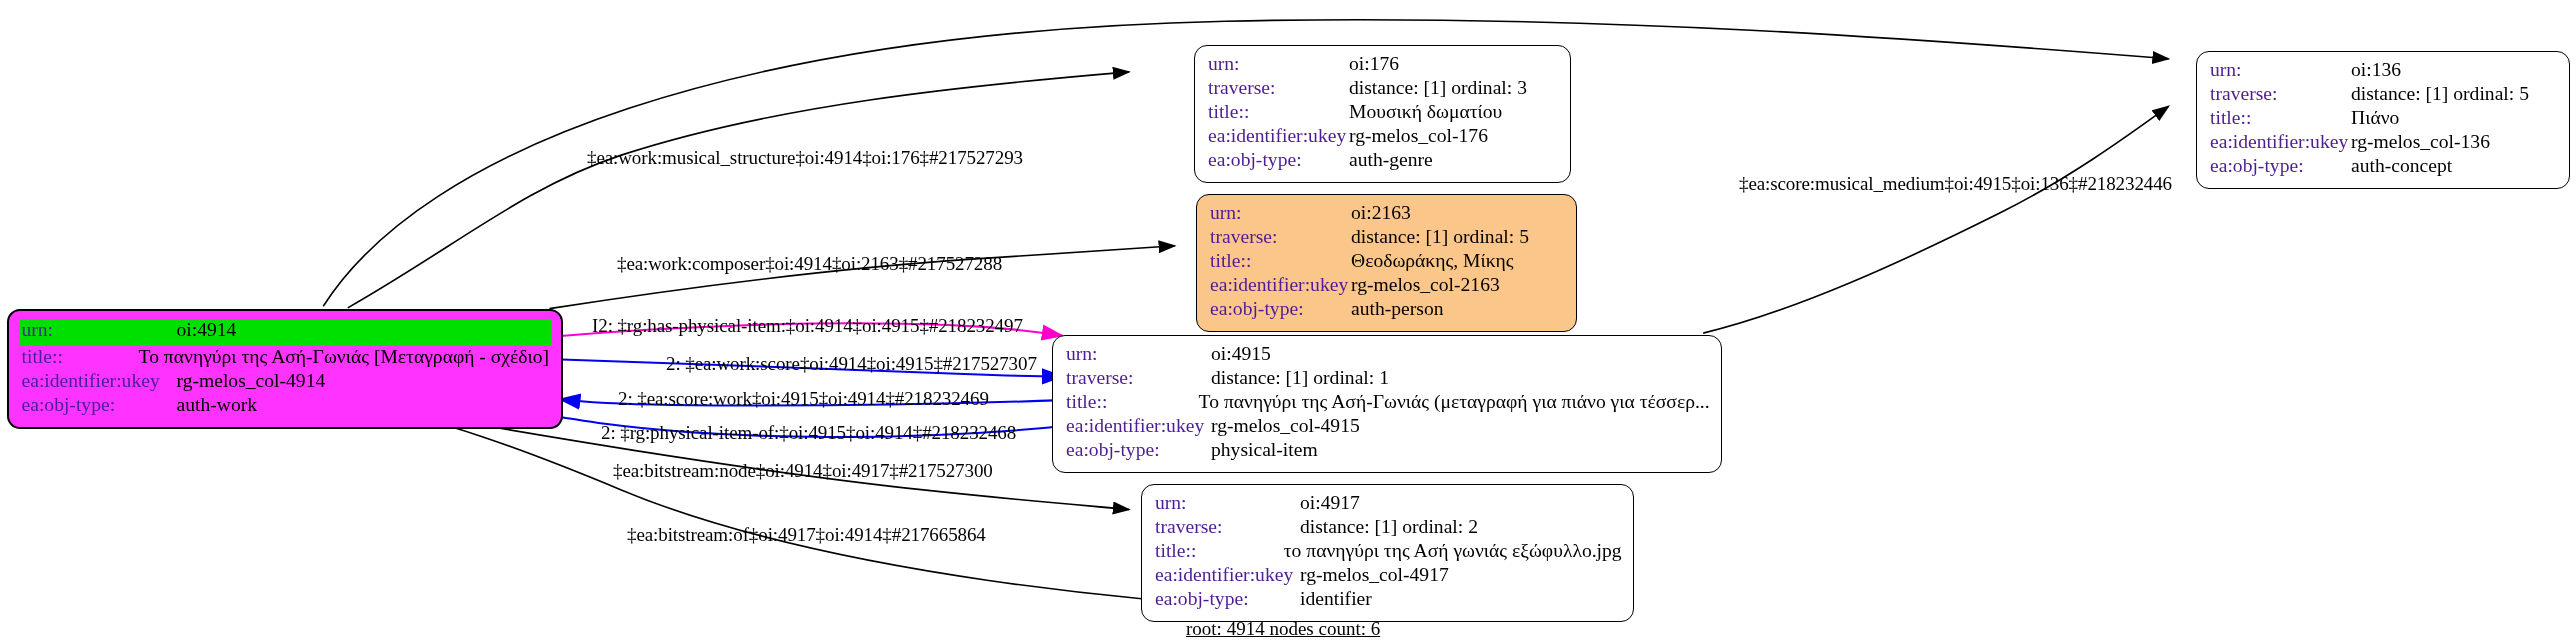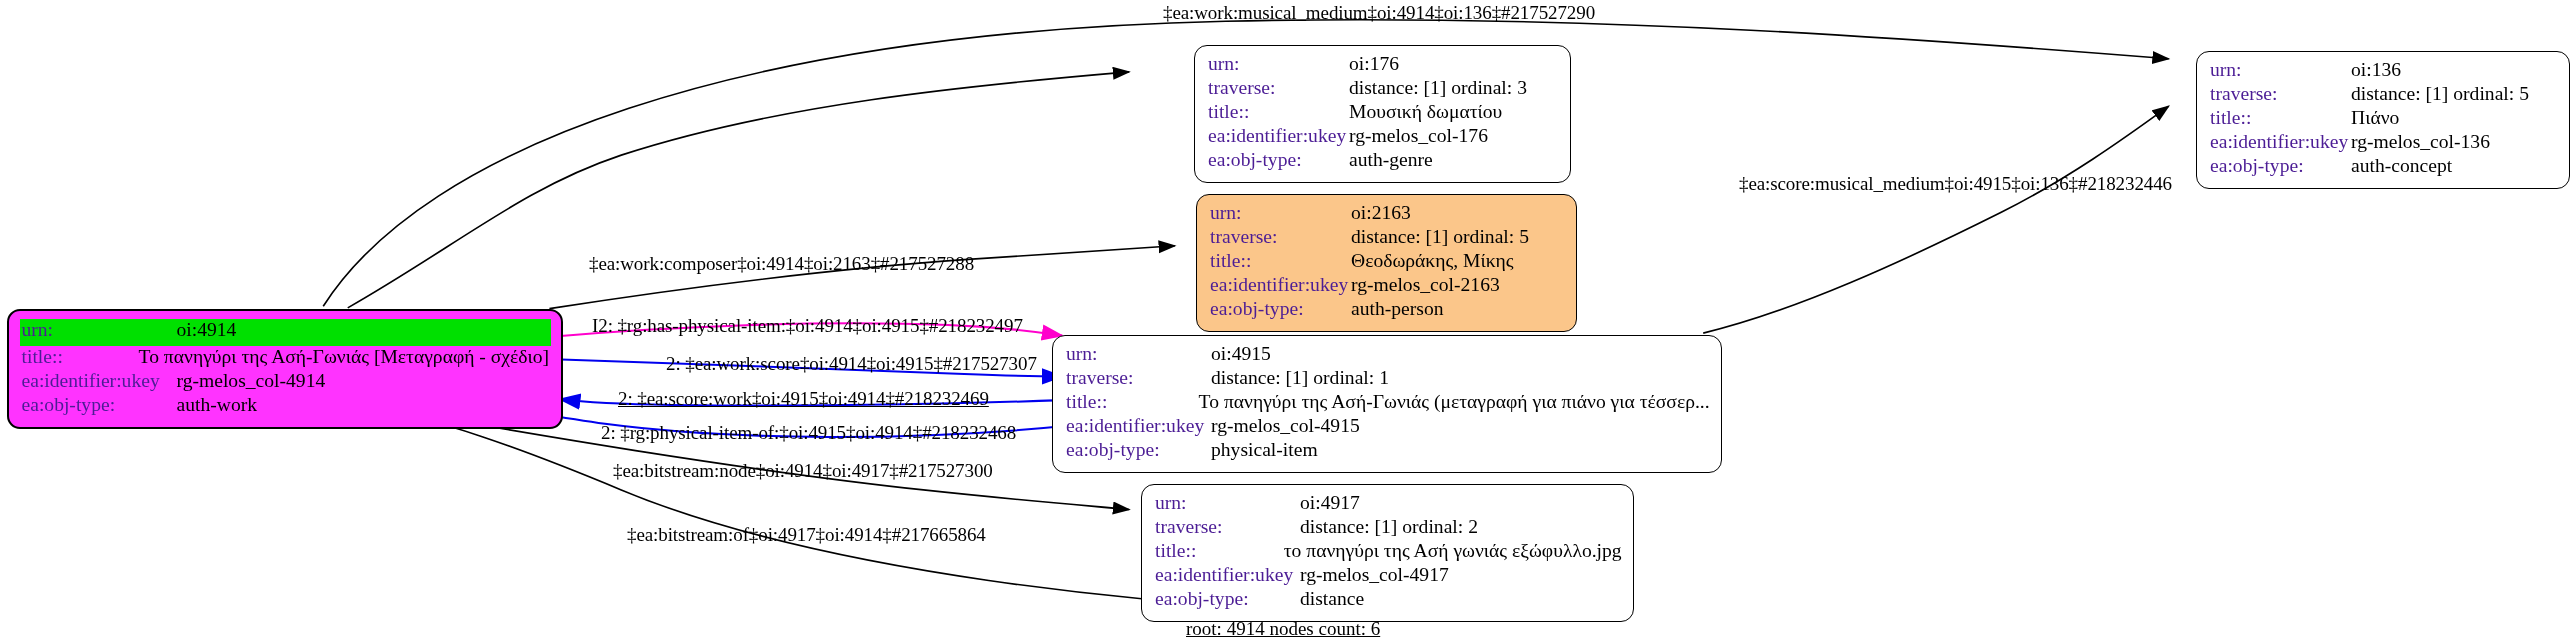--- a/index.html
+++ b/index.html
@@ -236,34 +236,34 @@
     <div class="row">
       <span class="k" style="width:145px">title::</span>
       <span class="v">το πανηγύρι της Ασή γωνιάς εξώφυλλο.jpg</span>
     </div>
     <div class="row">
       <span class="k" style="width:145px">ea:identifier:ukey</span>
       <span class="v">rg-melos_col-4917</span>
     </div>
     <div class="row">
       <span class="k" style="width:145px">ea:obj-type:</span>
-      <span class="v">distance</span>
-    </div>
-  </div>
-
-  <div class="edge-label" style="left:1163px; top:1.6px;">‡ea:work:musical_medium‡oi:4914‡oi:136‡#217527290</div>
-
-
-  <div class="edge-label" style="left:589px; top:253px;">‡ea:work:composer‡oi:4914‡oi:2163‡#217527288</div>
+      <span class="v">identifier</span>
+    </div>
+  </div>
+
+
+  <div class="edge-label" style="left:587px; top:147px;">‡ea:work:musical_structure‡oi:4914‡oi:176‡#217527293</div>
+
+  <div class="edge-label" style="left:617px; top:253px;">‡ea:work:composer‡oi:4914‡oi:2163‡#217527288</div>
 
   <div class="edge-label" style="left:592px; top:315px;">I2: ‡rg:has-physical-item:‡oi:4914‡oi:4915‡#218232497</div>
 
   <div class="edge-label" style="left:618px; top:353px;margin-left:48px;">2: ‡ea:work:score‡oi:4914‡oi:4915‡#217527307</div>
 
-  <div class="edge-label" style="left:618px; top:388px;text-decoration:underline;">2: ‡ea:score:work‡oi:4915‡oi:4914‡#218232469</div>
+  <div class="edge-label" style="left:618px; top:388px;">2: ‡ea:score:work‡oi:4915‡oi:4914‡#218232469</div>
 
   <div class="edge-label" style="left:601px; top:422px;">2: ‡rg:physical-item-of:‡oi:4915‡oi:4914‡#218232468</div>
 
   <div class="edge-label" style="left:613px; top:460px;">‡ea:bitstream:node‡oi:4914‡oi:4917‡#217527300</div>
 
   <div class="edge-label" style="left:627px; top:524px;">‡ea:bitstream:of‡oi:4917‡oi:4914‡#217665864</div>
 
   <div class="edge-label" style="left:1739px; top:173px;">‡ea:score:musical_medium‡oi:4915‡oi:136‡#218232446</div>
 
   <div class="caption" style="left:1186px; top:618px;text-decoration:underline;">root: 4914 nodes count: 6</div>

